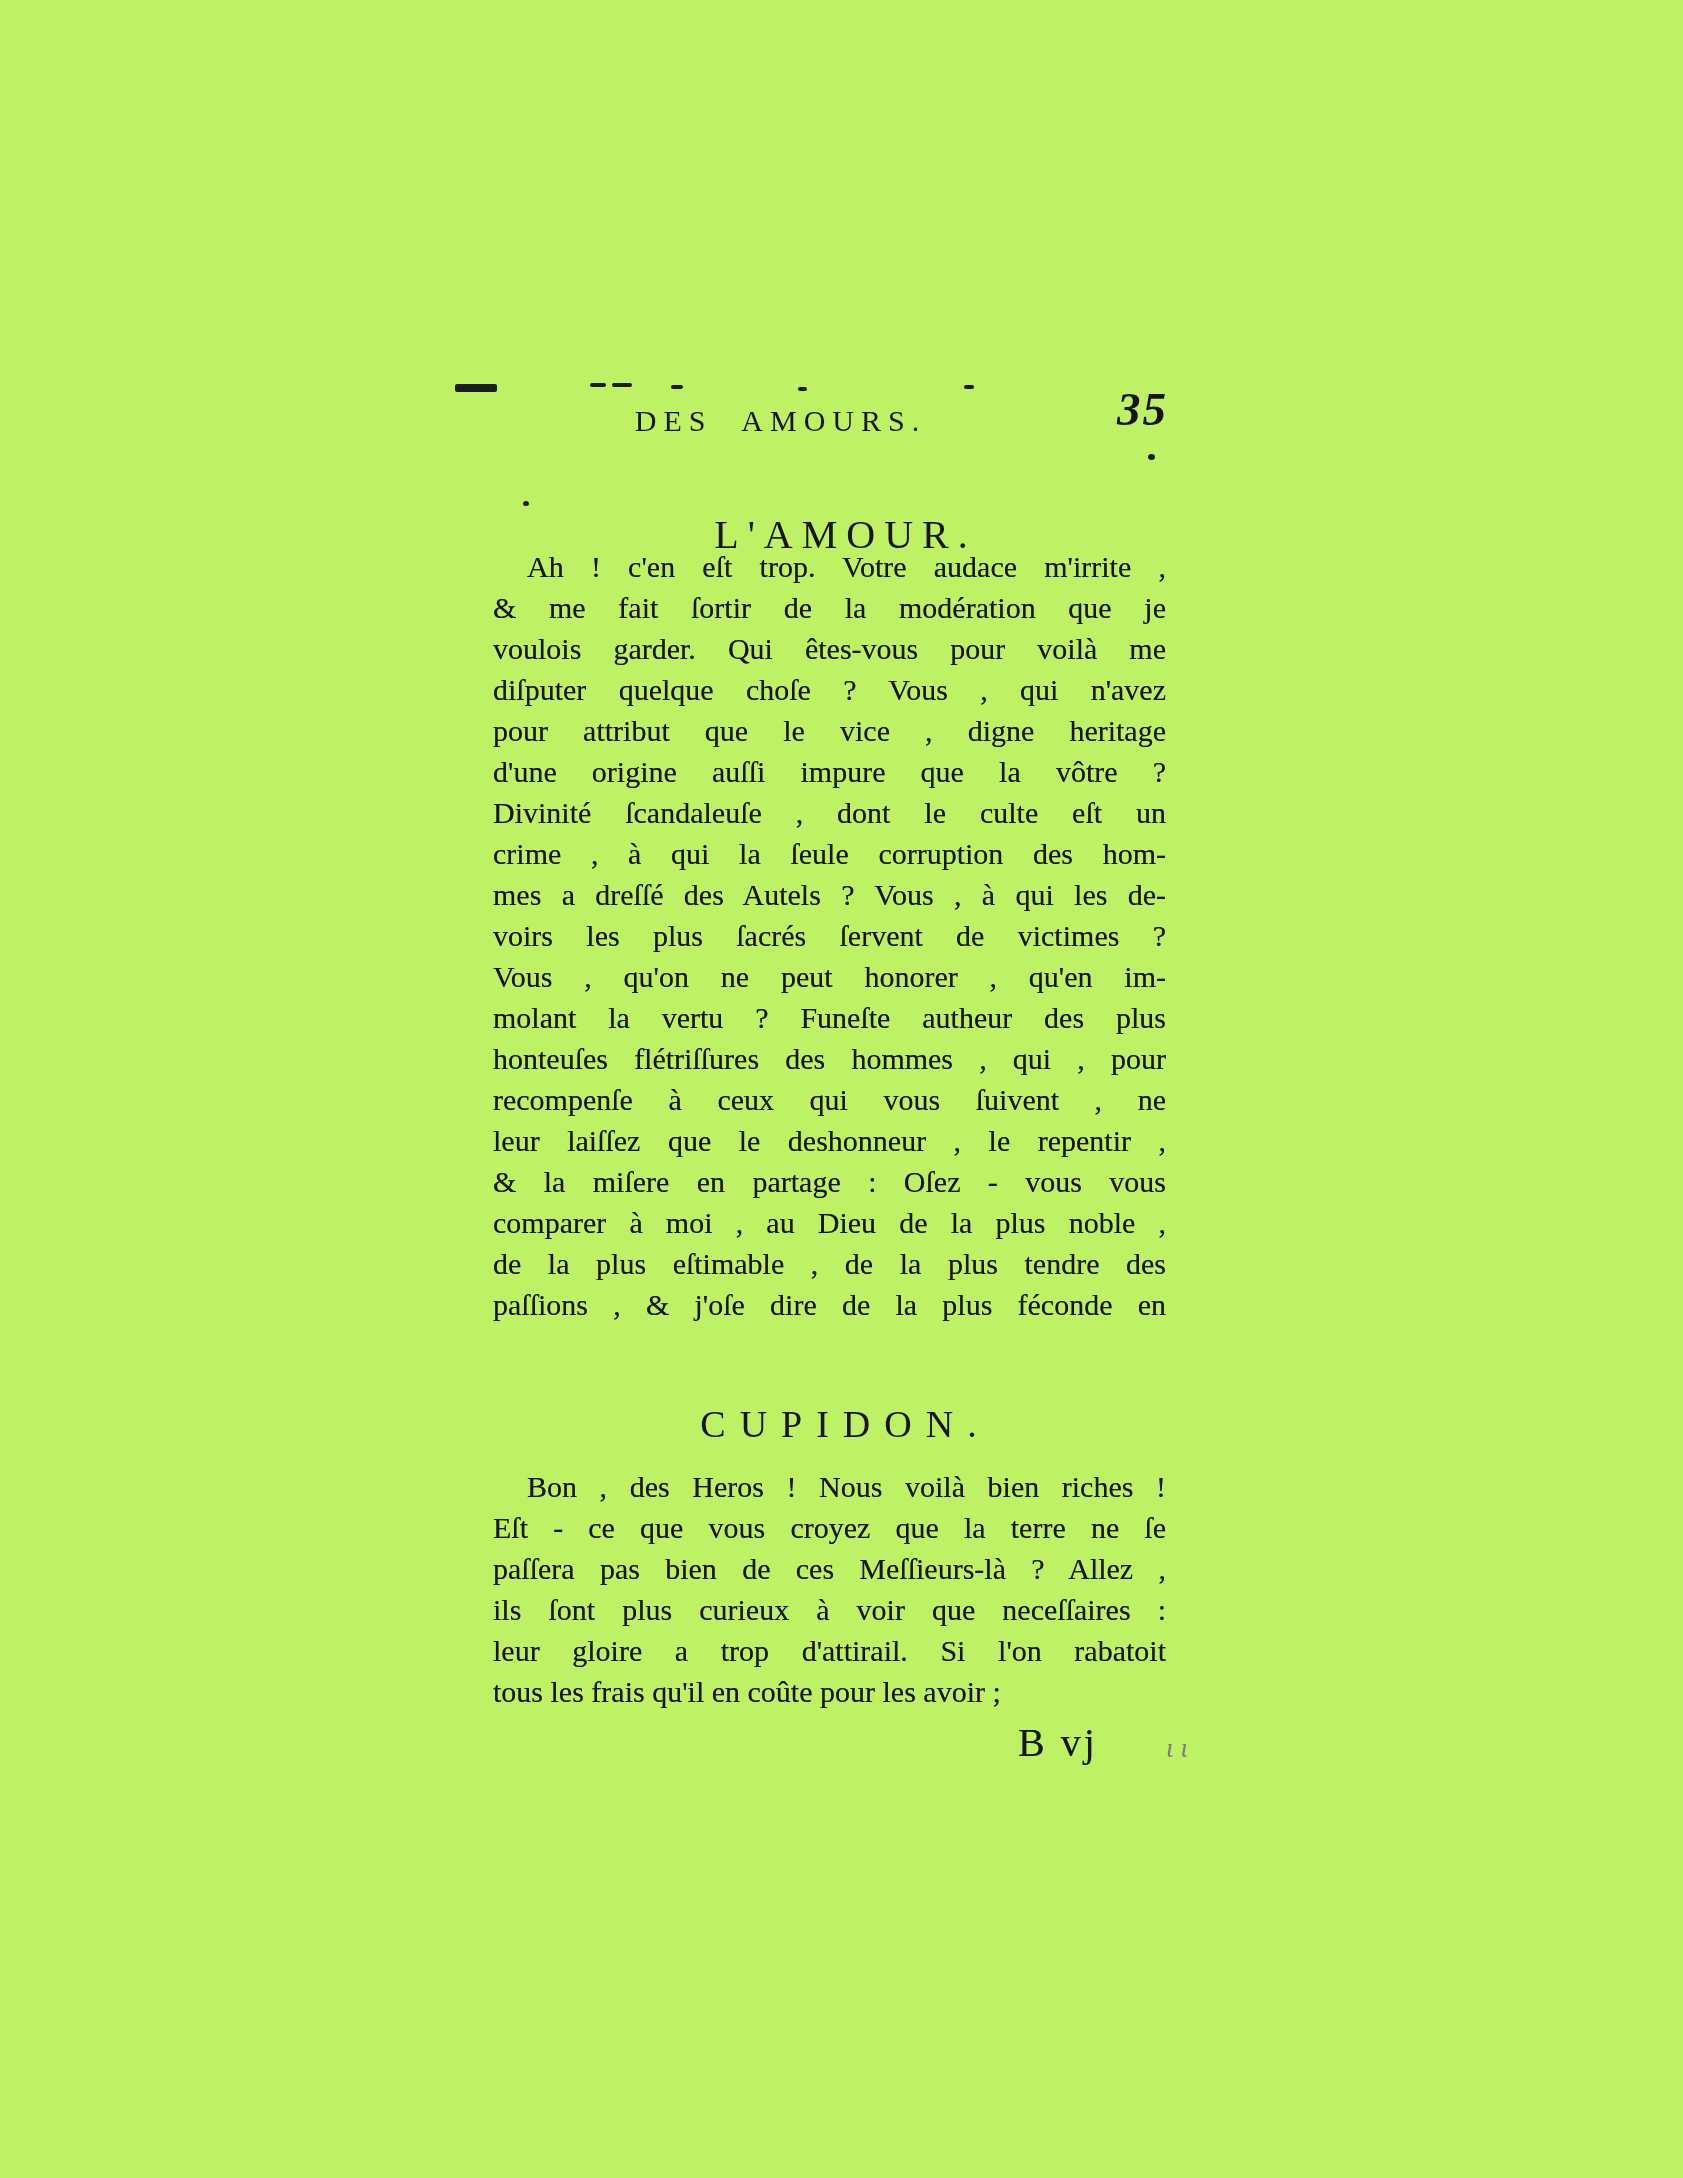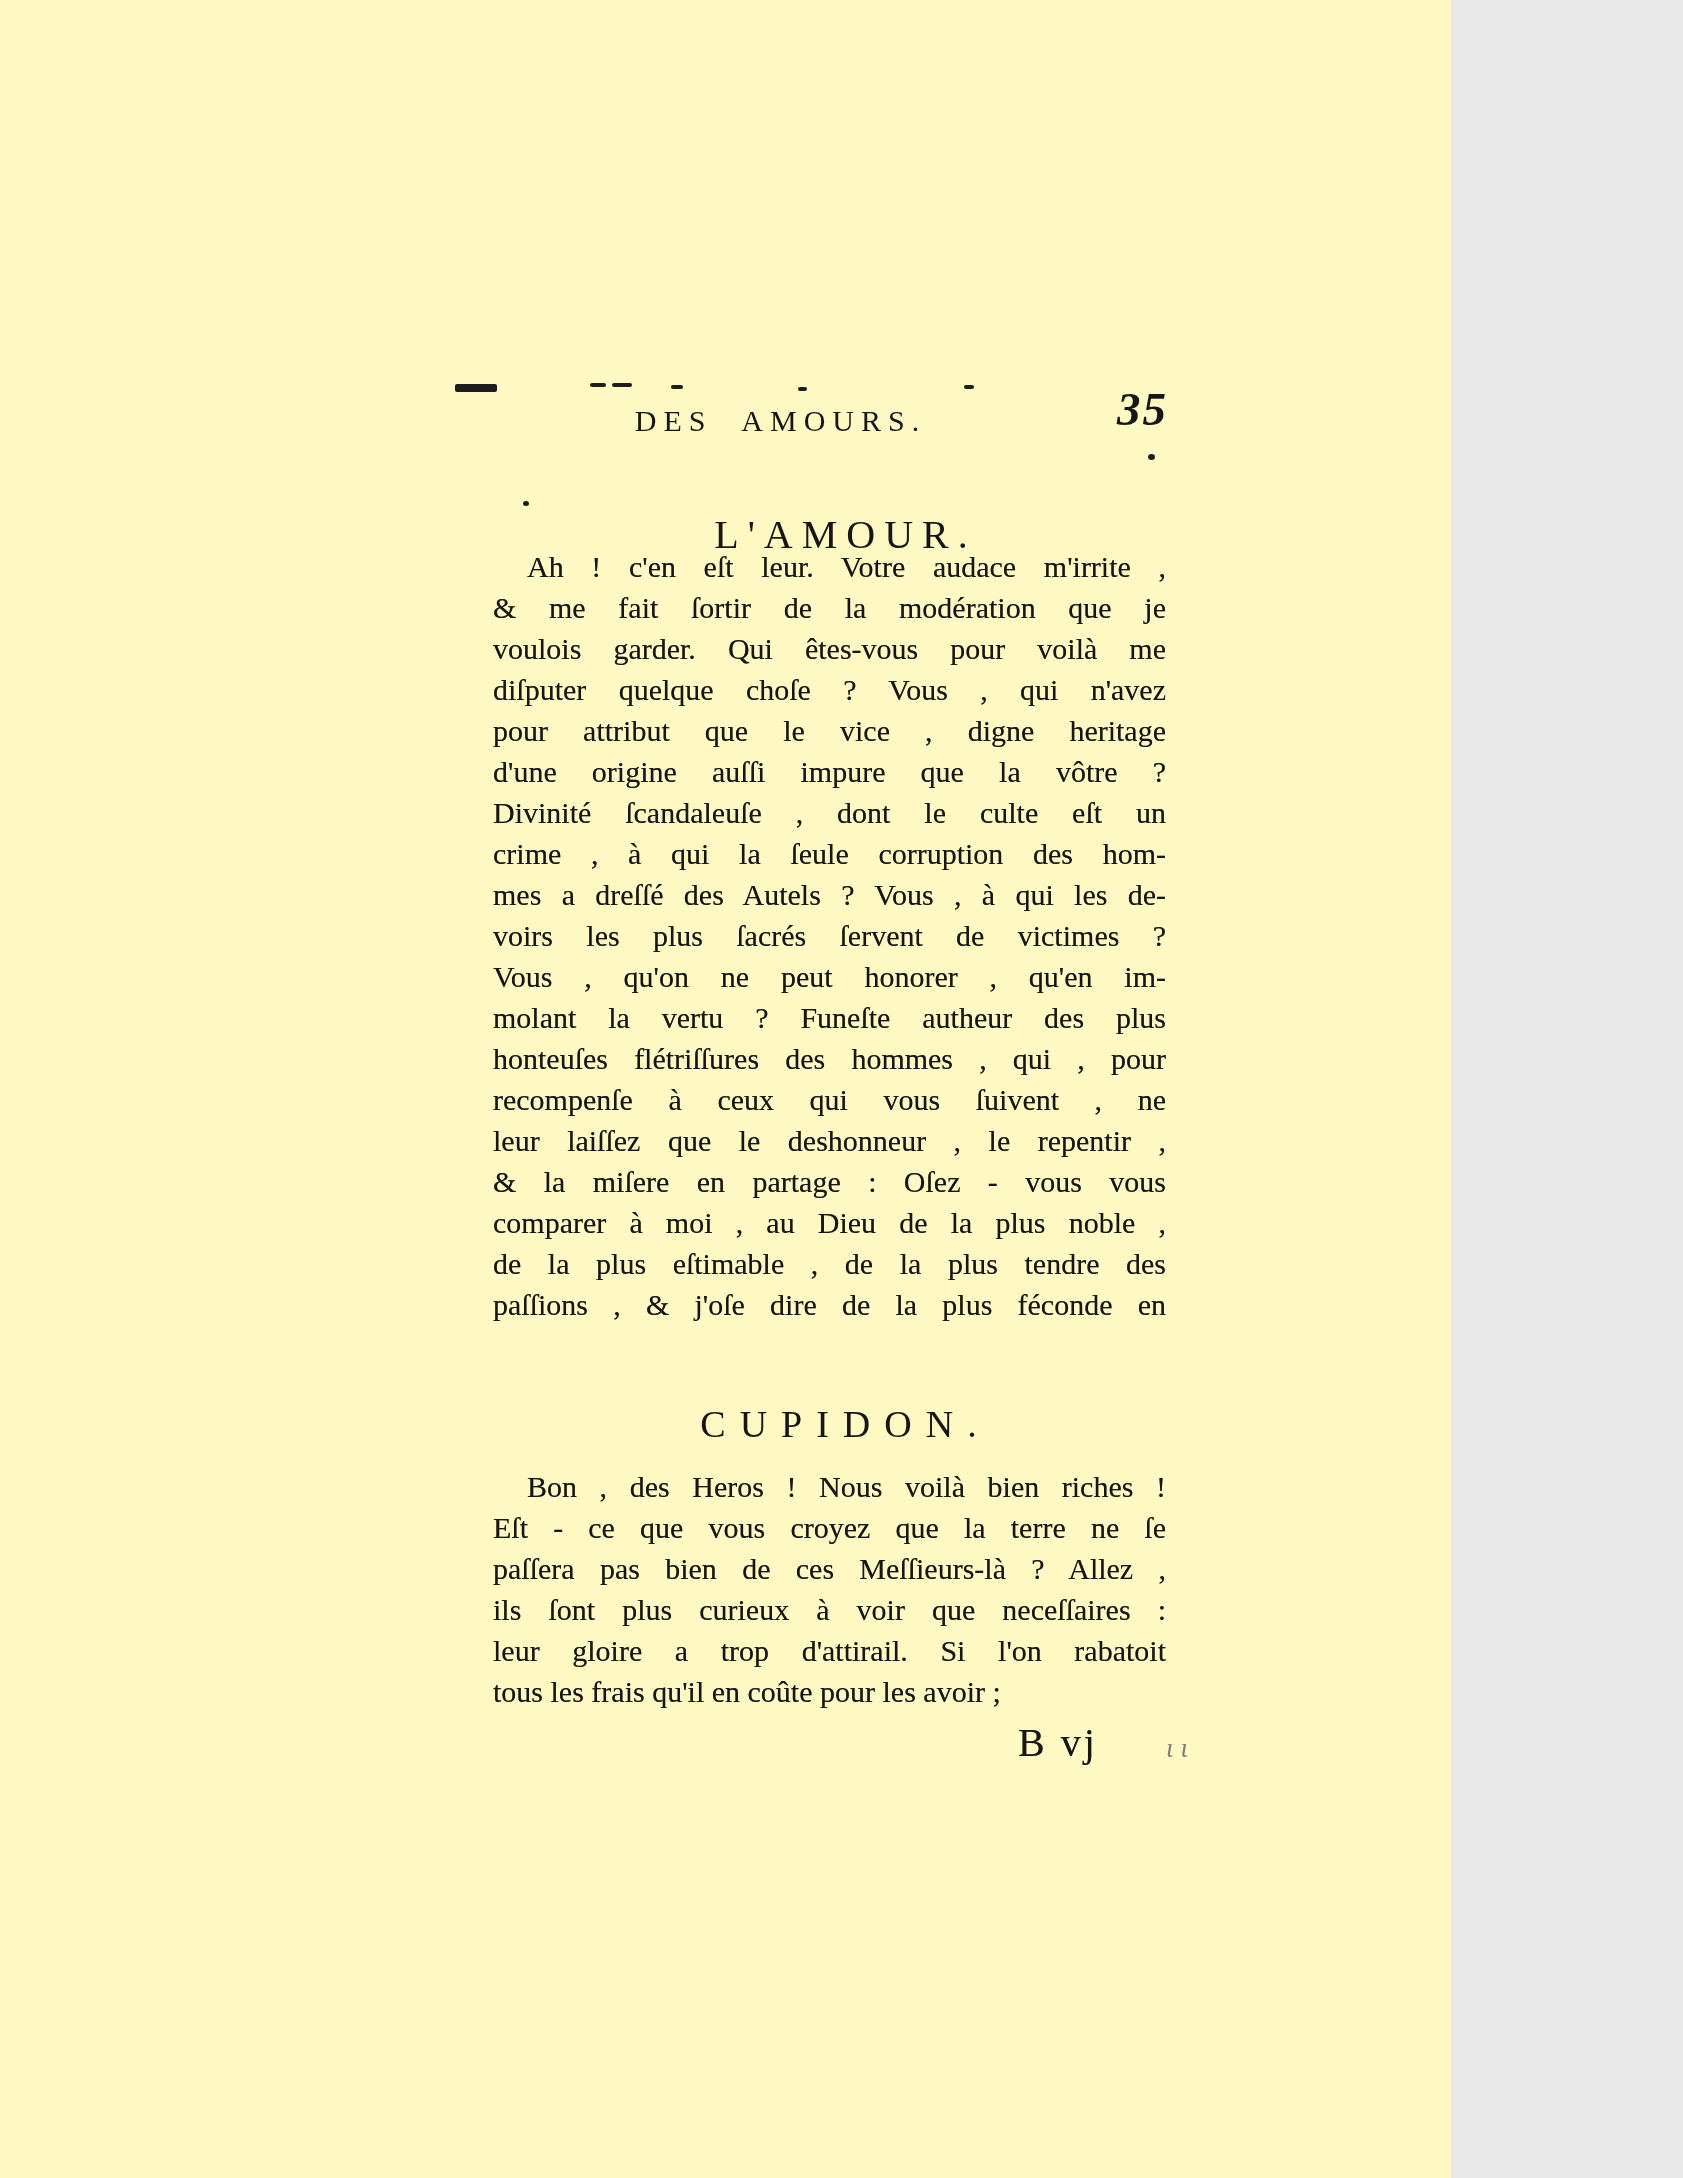--- a/index.html
+++ b/index.html
@@ -2,23 +2,23 @@
 <html><head>
 <meta charset="utf-8">
 <style>
   html, body {
     margin: 0;
     padding: 0;
     background: #e8e8e8;
   }
   .page {
     position: relative;
-    width: 1451px;
+    width: 1683px;
     height: 2178px;
-    background: #fef9c3;
+    background: #bef264;
     overflow: hidden;
     font-family: "Liberation Serif", "DejaVu Serif", serif;
     color: #161616;
   }
   
   .artifact {
     position: absolute;
     background: #1d1d1d;
     border-radius: 2px;
   }
@@ -121,21 +121,21 @@
   <i class="artifact s1"></i>
   <i class="artifact s2"></i>
 
   <div class="running-head">DES AMOURS.</div>
 
   <div class="page-number">35</div>
 
   <h1 class="speaker h-amour">L'AMOUR.</h1>
 
   <div class="para para1">
-      <div class="line first">Ah ! c'en eſt leur. Votre audace m'irrite ,</div>
+      <div class="line first">Ah ! c'en eſt trop. Votre audace m'irrite ,</div>
       <div class="line">&amp; me fait ſortir de la modération que je</div>
       <div class="line">voulois garder. Qui êtes-vous pour voilà me</div>
       <div class="line">diſputer quelque choſe ? Vous , qui n'avez</div>
       <div class="line">pour attribut que le vice , digne heritage</div>
       <div class="line">d'une origine auſſi impure que la vôtre ?</div>
       <div class="line">Divinité ſcandaleuſe , dont le culte eſt un</div>
       <div class="line">crime , à qui la ſeule corruption des hom-</div>
       <div class="line">mes a dreſſé des Autels ? Vous , à qui les de-</div>
       <div class="line">voirs les plus ſacrés ſervent de victimes ?</div>
       <div class="line">Vous , qu'on ne peut honorer , qu'en im-</div>

